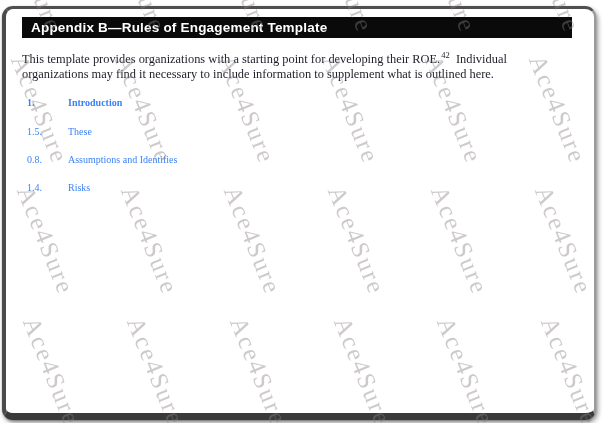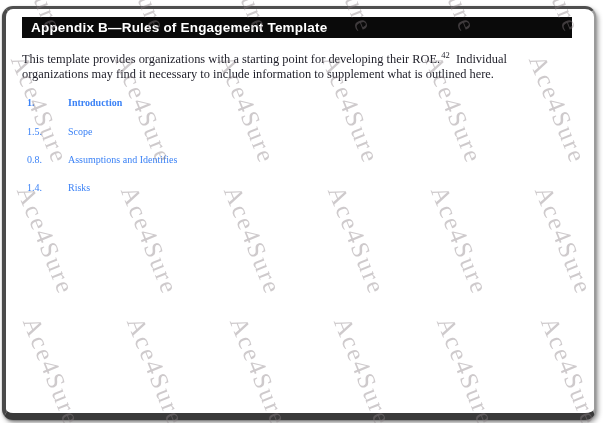--- a/index.html
+++ b/index.html
@@ -86,21 +86,21 @@
 <div class="canvas">
   <div class="frame">
     <div class="page">
       <div class="header-bar">
         <span>Appendix B—Rules of Engagement Template</span>
       </div>
       <p class="body-text intro"><span>This template provides organizations with a starting point for developing their ROE.</span><sup>42</sup><span>  Individual
 organizations may find it necessary to include information to supplement what is outlined here.</span></p>
       <div id="sections">
           <div class="sec bold"><span class="sec-num">1.</span><span class="sec-title">Introduction</span></div>
-          <div class="sec"><span class="sec-num">1.5.</span><span class="sec-title">Scope</span></div>
+          <div class="sec"><span class="sec-num">1.5.</span><span class="sec-title">These</span></div>
           <div class="sec"><span class="sec-num">0.8.</span><span class="sec-title">Assumptions and Identifies</span></div>
           <div class="sec"><span class="sec-num">1.4.</span><span class="sec-title">Risks</span></div>
         </div>
     </div>
   </div>
   <div class="watermark-layer" id="watermark-layer">
       <span class="wm-tile" style="left: 25px; top: -80px; color: rgba(138, 128, 134, 0.42);">Ace4Sure</span>
       <span class="wm-tile" style="left: 128.5px; top: -80px; color: rgba(138, 128, 134, 0.42);">Ace4Sure</span>
       <span class="wm-tile" style="left: 232px; top: -80px; color: rgba(138, 128, 134, 0.42);">Ace4Sure</span>
       <span class="wm-tile" style="left: 335.5px; top: -80px; color: rgba(138, 128, 134, 0.42);">Ace4Sure</span>

